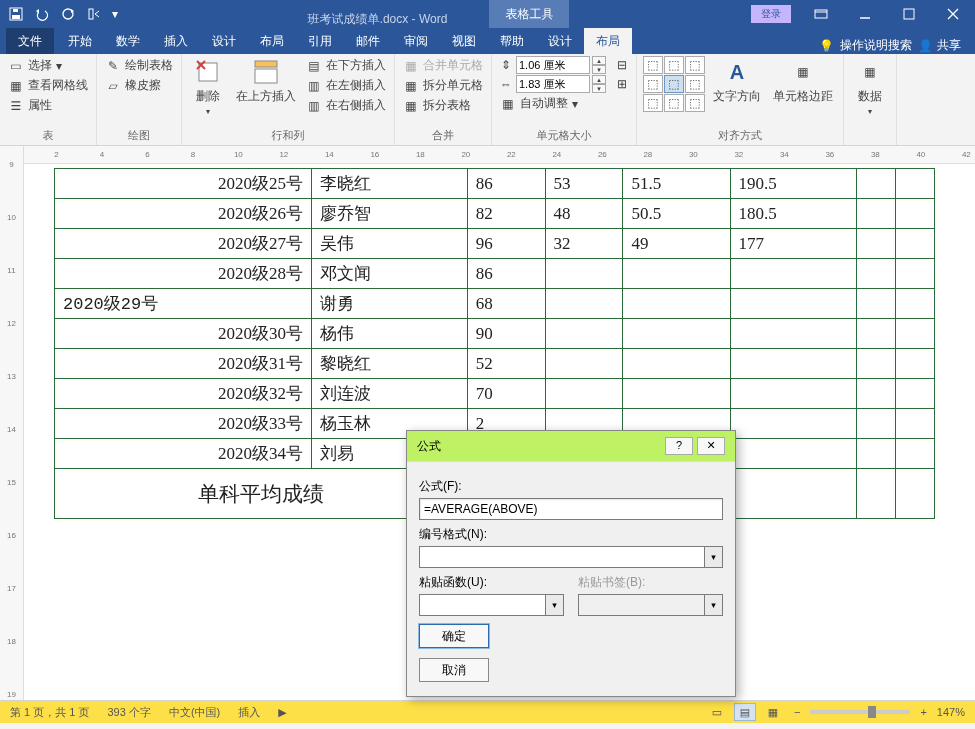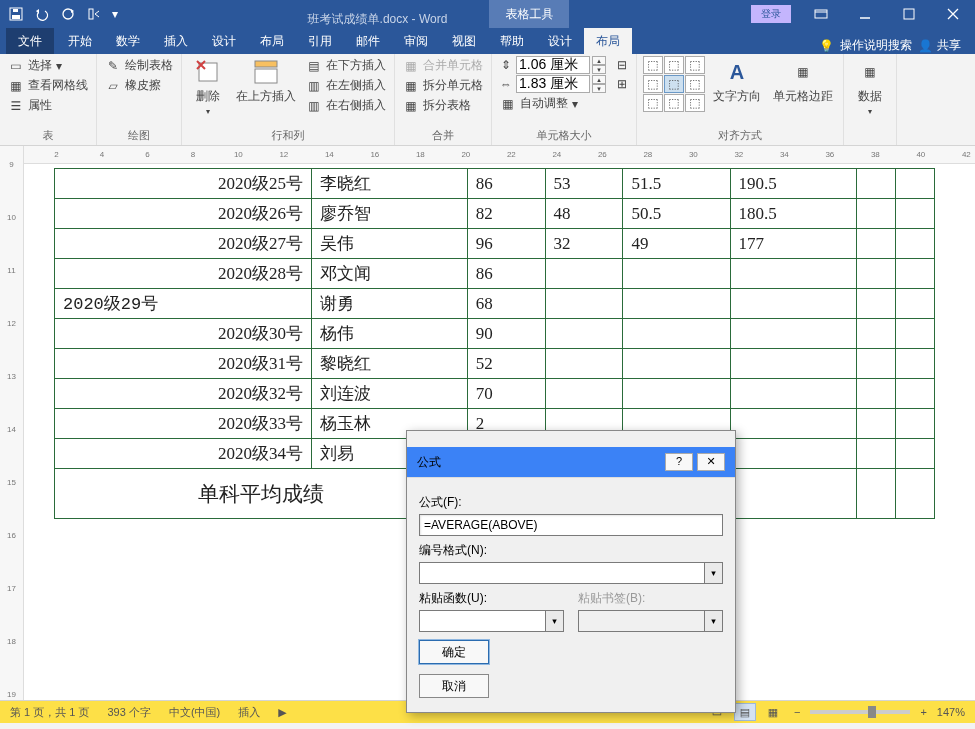--- a/index.html
+++ b/index.html
@@ -25,39 +25,39 @@
 .ribbon { background: #f3f3f3; height: 92px; border-bottom: 1px solid #d4d4d4; display: flex; font-size: 12px; color: #444; }
 .group { border-right: 1px solid #e0e0e0; display: flex; flex-direction: column; padding: 2px 6px 0; }
 .group-body { flex: 1; display: flex; gap: 4px; align-items: flex-start; }
 .group-label { text-align: center; font-size: 11px; color: #666; padding: 2px 0; }
 .big-btn { display: flex; flex-direction: column; align-items: center; gap: 2px; padding: 2px 4px; cursor: pointer; min-width: 40px; }
 .sm-row { display: flex; align-items: center; gap: 4px; padding: 1px 2px; cursor: pointer; white-space: nowrap; }
 .stack { display: flex; flex-direction: column; gap: 1px; }
 .ico { width: 16px; height: 16px; display: inline-flex; align-items: center; justify-content: center; }
 .ico-lg { width: 28px; height: 28px; display: inline-flex; align-items: center; justify-content: center; }
 .spin-box { display: flex; align-items: center; gap: 2px; }
-.spin-input { width: 74px; height: 18px; border: 1px solid #ababab; font-size: 14px; padding: 0 2px; background: #fff; }
+.spin-input { width: 74px; height: 18px; border: 1px solid #ababab; font-size: 11px; padding: 0 2px; background: #fff; }
 .spin-btns { display: flex; flex-direction: column; }
 .spin-btns div { width: 14px; height: 9px; border: 1px solid #ababab; background: #f8f8f8; font-size: 7px; text-align: center; line-height: 7px; }
 .align-grid { display: grid; grid-template-columns: repeat(3, 20px); grid-template-rows: repeat(3, 18px); gap: 1px; }
 .align-cell { border: 1px solid #ababab; background: #fff; cursor: pointer; display: flex; align-items: center; justify-content: center; }
 .align-cell.sel { background: #cde0f0; border-color: #6b99c7; }
 
 .doc-area { height: 554px; display: flex; background: #fff; position: relative; }
 .vruler { width: 24px; background: #f7f7f7; border-right: 1px solid #ddd; font-size: 8px; color: #777; display:flex; flex-direction:column; align-items:center; padding-top: 14px; gap: 22px;}
 .hruler { height: 18px; background: #f7f7f7; border-bottom: 1px solid #ddd; font-size: 8px; color: #777; display:flex; align-items:center; padding-left: 24px; gap: 6px; }
 .hruler span { width: 26px; text-align: center; }
 .page-wrap { flex: 1; display: flex; flex-direction: column; overflow: hidden; }
 .page { flex: 1; background: #fff; padding: 0 40px 20px 30px; overflow: hidden; }
 table.data { border-collapse: collapse; width: 100%; margin-top: 4px; }
 table.data td { border: 1px solid #2a6b3a; padding: 2px 8px; font-size: 17px; color: #222; height: 30px; font-family: SimSun, serif;}
 .avg-row td:first-child { text-align: center; font-size: 21px; padding: 6px; height: 50px; }
 
 .dialog { position: absolute; left: 406px; top: 284px; width: 330px; background: #f0f0f0; border: 1px solid #888; box-shadow: 3px 3px 10px rgba(0,0,0,.3); font-size: 12px; }
-.dlg-title { background: #3b82f6; border-bottom: 1px solid #ddd; padding: 6px 10px; display: flex; align-items: center; margin-top: 16px; }
+.dlg-title { background: #bef264; border-bottom: 1px solid #ddd; padding: 6px 10px; display: flex; align-items: center; }
 .dlg-title span:first-child { flex: 1; }
 .dlg-tbtn { width: 28px; height: 18px; border: 1px solid #aaa; margin-left: 4px; text-align: center; line-height: 14px; background: #f8f8f8; cursor: pointer; font-size: 11px;}
 .dlg-body { padding: 10px 12px; }
 .dlg-label { margin: 6px 0 3px; }
 .dlg-input { width: 100%; height: 22px; border: 1px solid #7a7a7a; padding: 0 4px; background: #fff; box-shadow: inset 1px 1px 2px rgba(0,0,0,.1); font-size: 12px;}
 .dlg-combo { width: 100%; height: 22px; border: 1px solid #7a7a7a; background: #fff; display: flex; }
 .dlg-combo-btn { width: 18px; border-left: 1px solid #7a7a7a; background: #eaeaea; text-align: center; line-height: 20px; font-size: 9px;}
 .dlg-row { display: flex; gap: 14px; }
 .dlg-col { flex: 1; }
 .dlg-buttons { display: flex; justify-content: flex-end; gap: 10px; padding: 8px 0 4px; flex-direction: column; }

